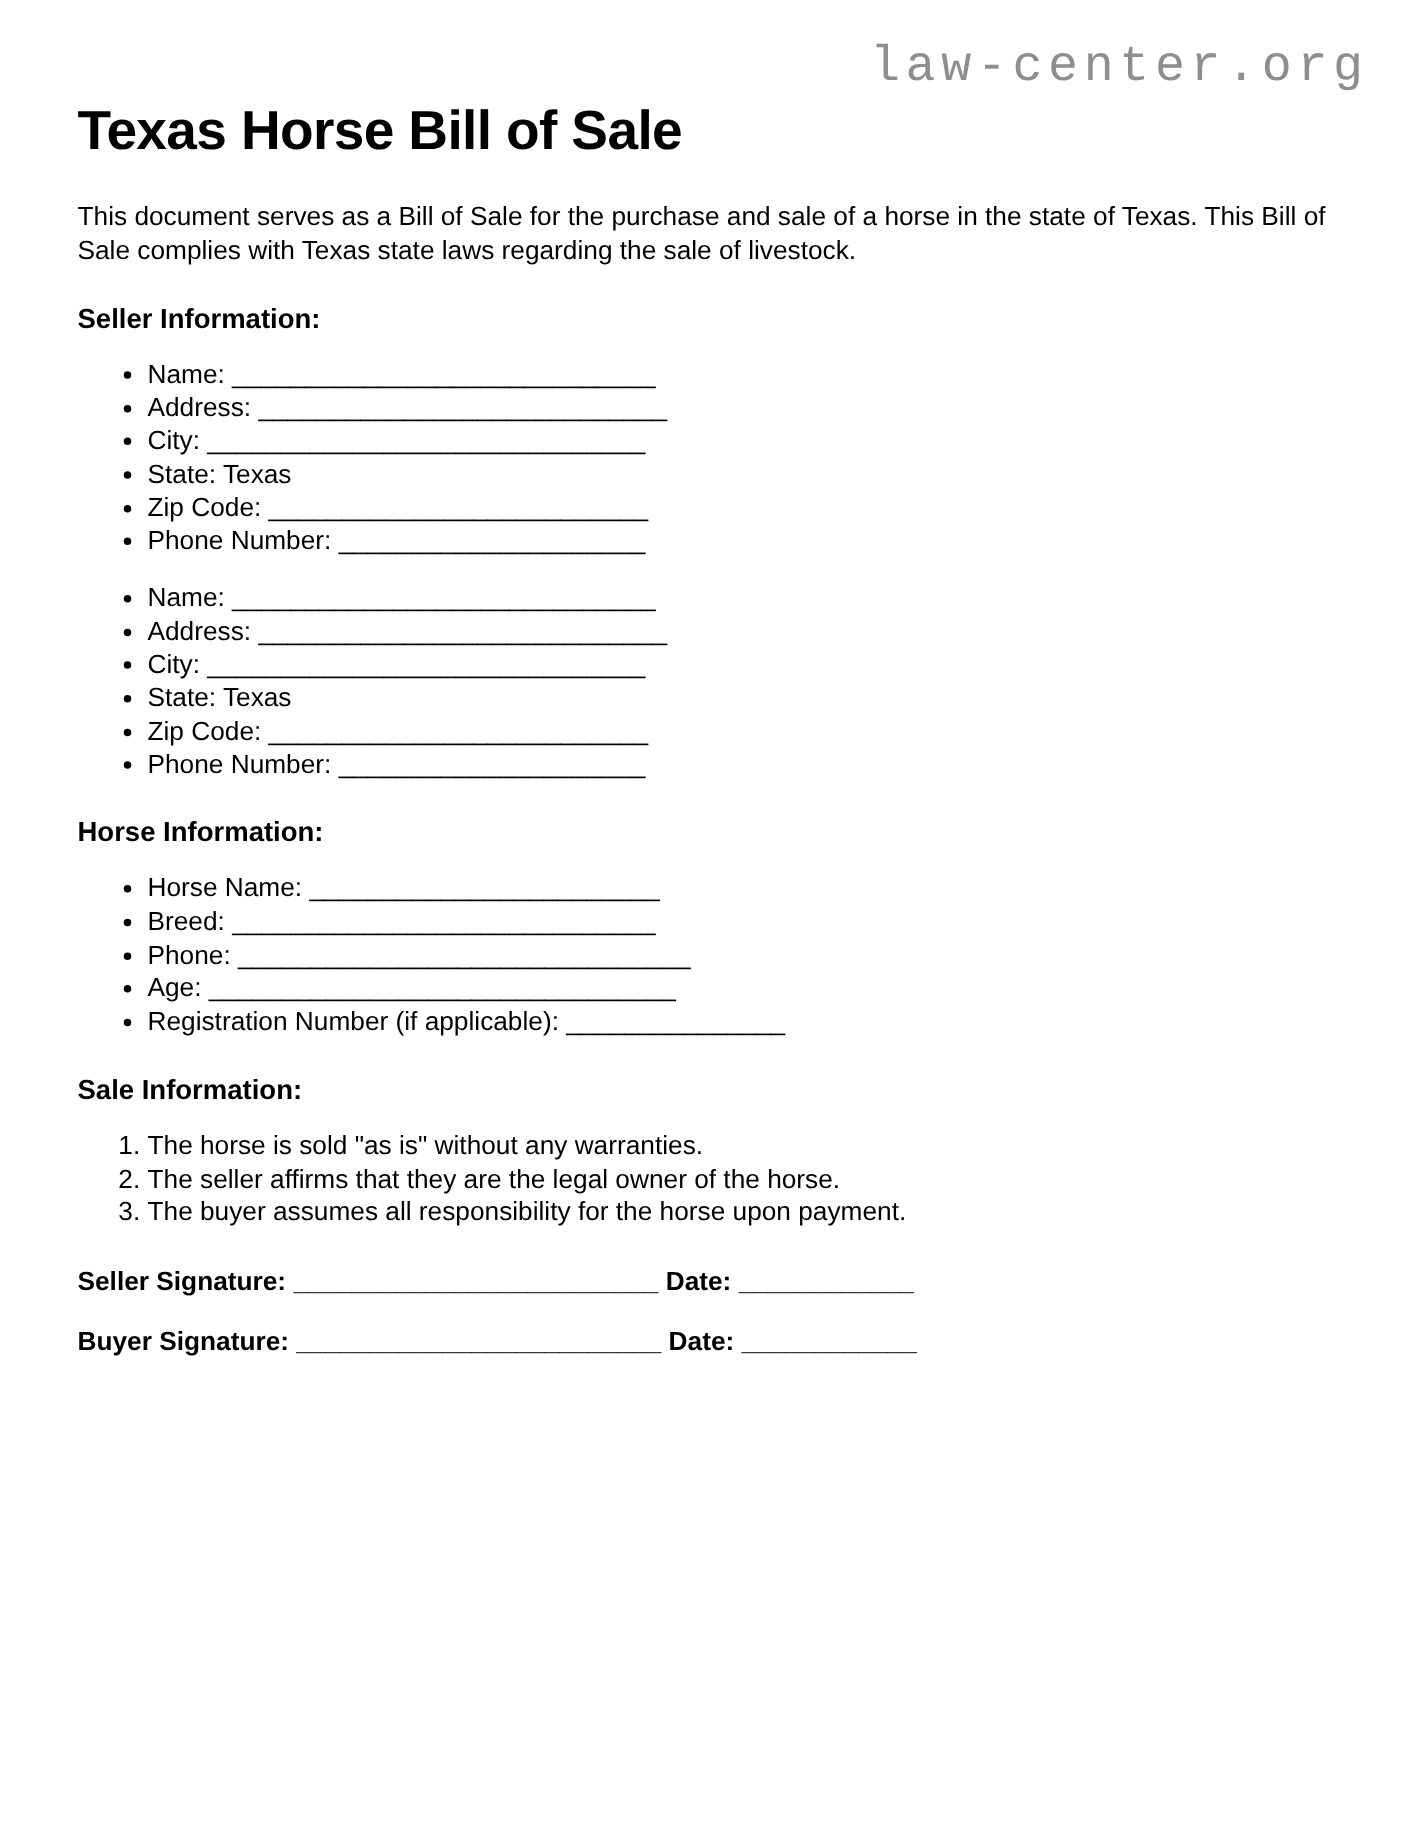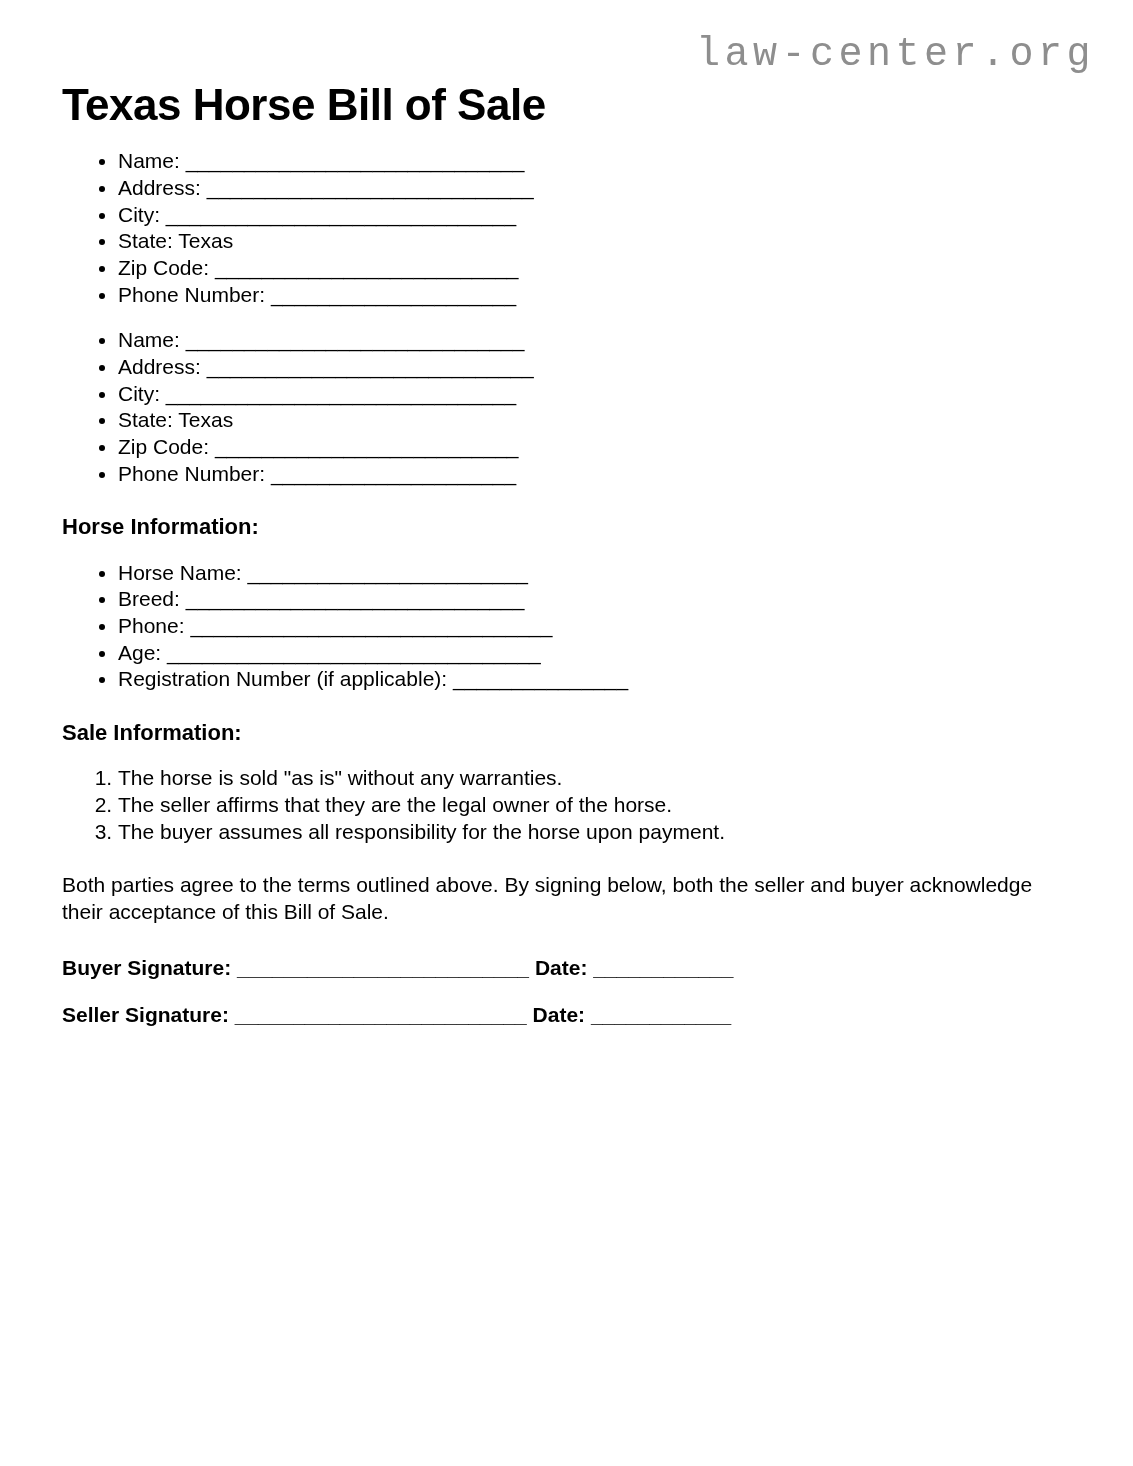--- a/index.html
+++ b/index.html
@@ -70,21 +70,23 @@
 </style>
 </head>
 <body>
 
 <div class="page">
 
   <div class="logo">law-center.org</div>
 
   <h1>Texas Horse Bill of Sale</h1>
 
+  <p class="para">This document serves as a Bill of Sale for the purchase and sale of a horse in the state of Texas. This Bill of Sale complies with Texas state laws regarding the sale of livestock.</p>
 
+  <h2>Seller Information:</h2>
   <ul class="fields">
     <li>Name: _____________________________</li>
     <li>Address: ____________________________</li>
     <li>City: ______________________________</li>
     <li>State: Texas</li>
     <li>Zip Code: __________________________</li>
     <li>Phone Number: _____________________</li>
   </ul>
 
   <ul class="fields">
@@ -106,29 +108,28 @@
   </ul>
 
   <h2>Sale Information:</h2>
 
   <ol class="terms">
     <li>The horse is sold "as is" without any warranties.</li>
     <li>The seller affirms that they are the legal owner of the horse.</li>
     <li>The buyer assumes all responsibility for the horse upon payment.</li>
   </ol>
 
-  <p class="closing">Both parties agree to the terms outlined above. By signing below, both the seller and buyer acknowledge their acceptance of this Bill of Sale.</p>
+
+  <p class="sig-row">
+    <span>Seller Signature:</span>
+    <span>_________________________</span>
+    <span>Date:</span>
+    <span>____________</span>
+  </p>
 
   <p class="sig-row">
     <span>Buyer Signature:</span>
     <span>_________________________</span>
     <span>Date:</span>
     <span>____________</span>
   </p>
 
-  <p class="sig-row">
-    <span>Seller Signature:</span>
-    <span>_________________________</span>
-    <span>Date:</span>
-    <span>____________</span>
-  </p>
-
 </div>
 
 </body></html>

